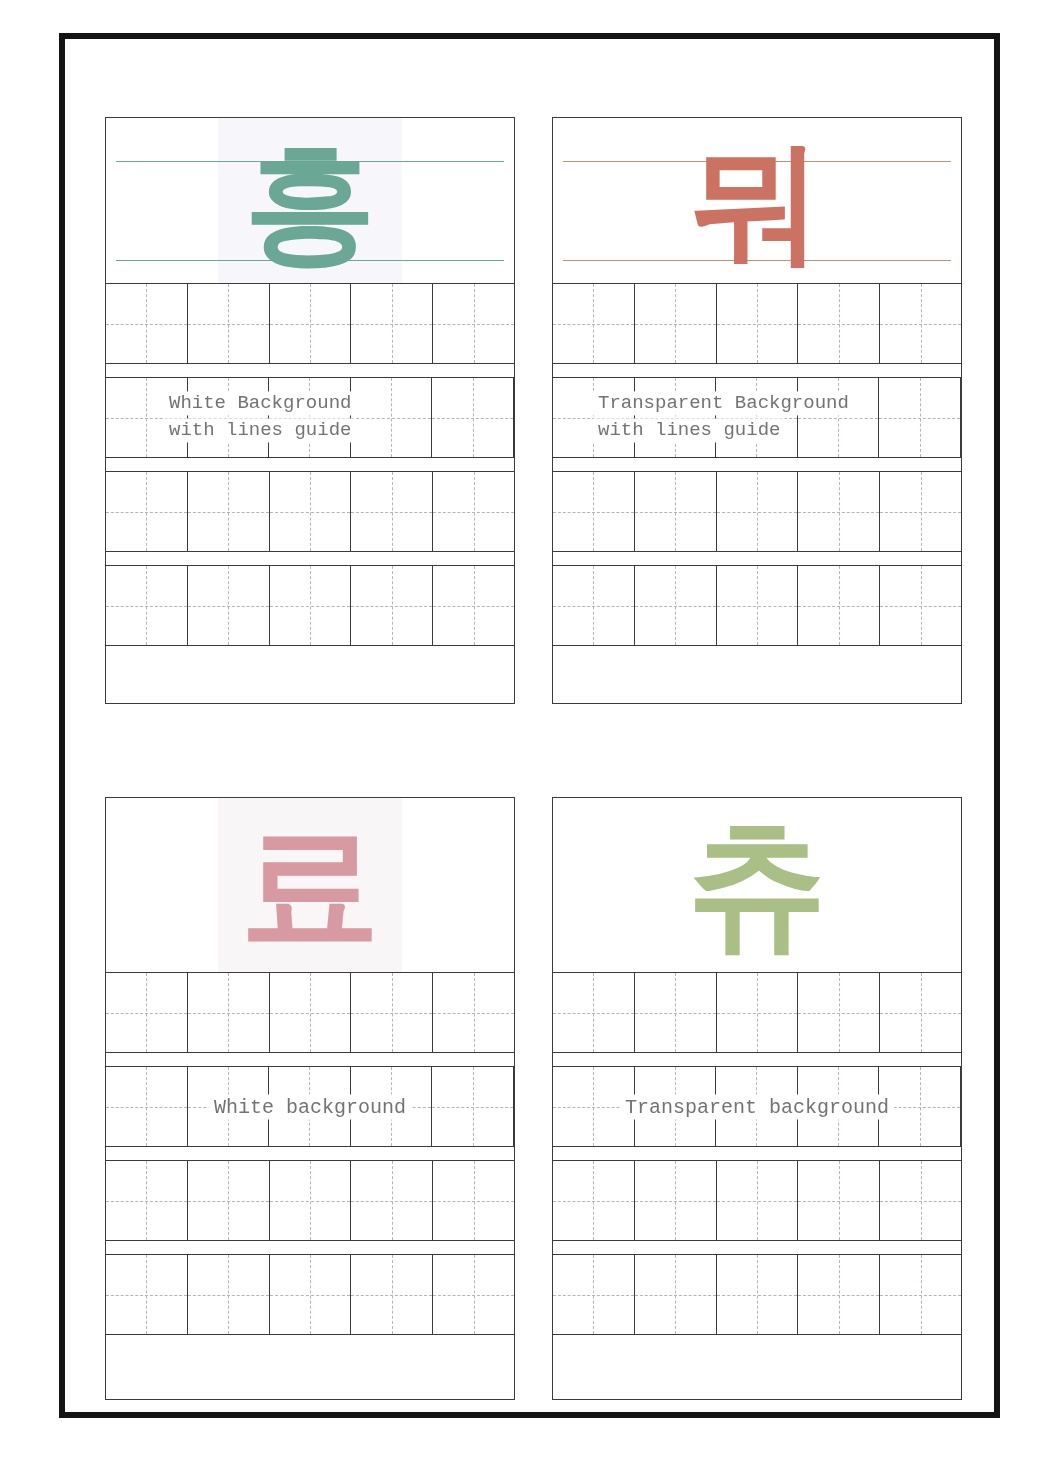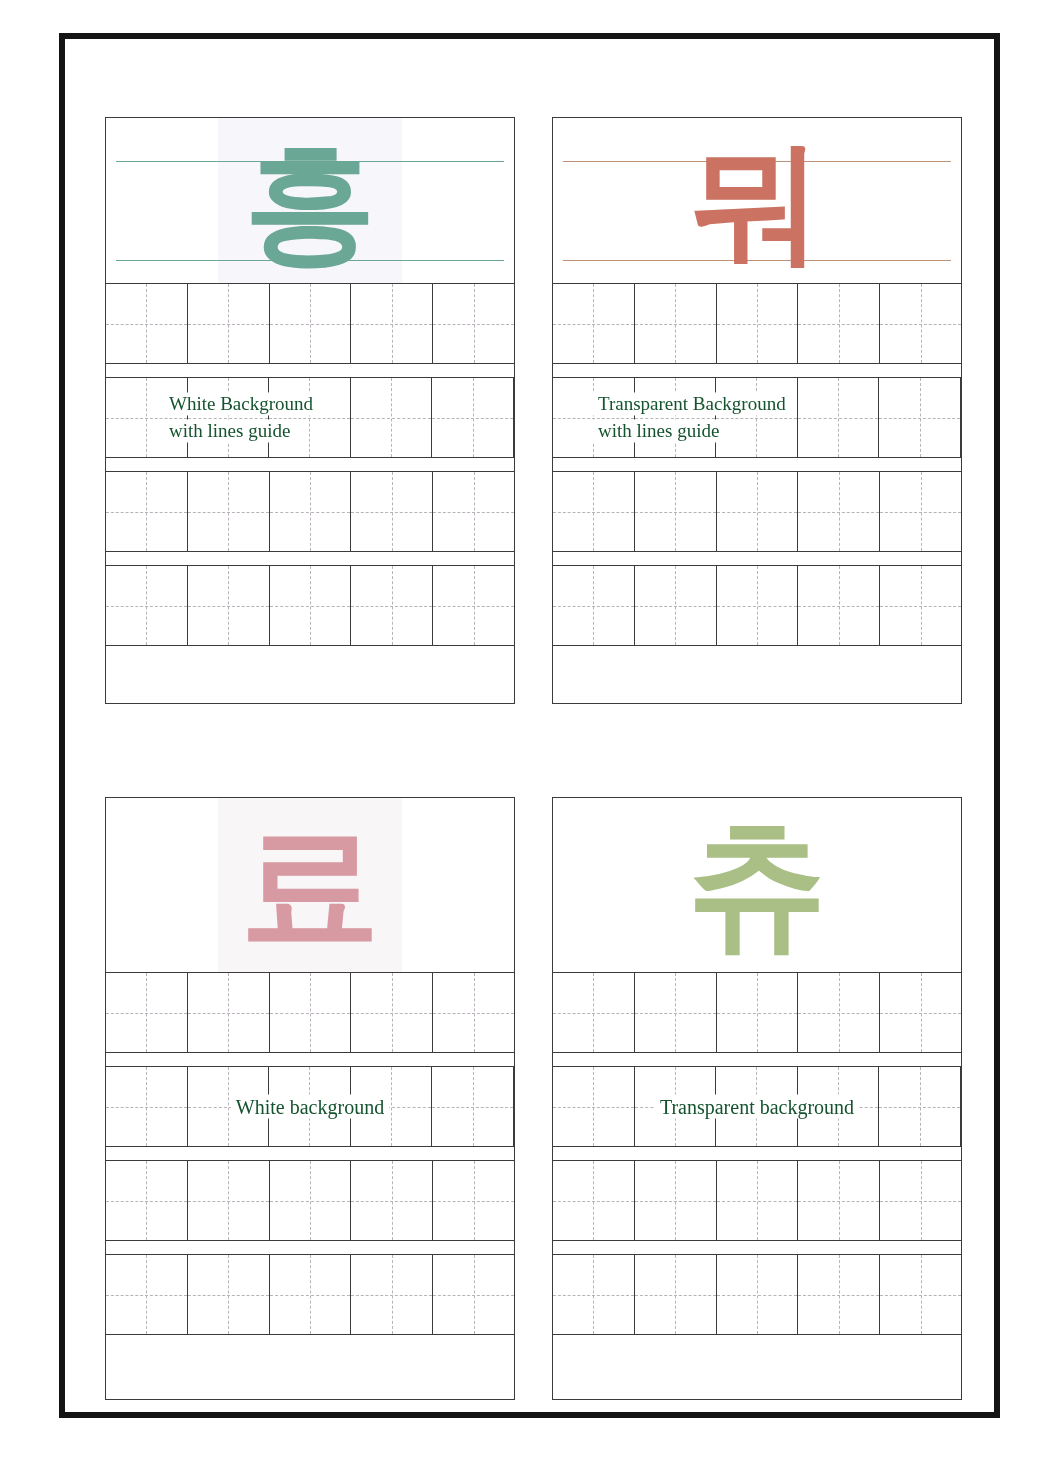--- a/index.html
+++ b/index.html
@@ -146,24 +146,24 @@
   .caption-band {
     position: relative;
   }
   .caption {
     position: absolute;
     left: 0;
     right: 0;
     top: 50%;
     transform: translateY(-50%);
     text-align: center;
-    font-family: Liberation Serif, serif;
+    font-family: Liberation Mono, monospace;
     font-size: 19px;
     line-height: 1.45;
-    color: #14532d;
+    color: #737373;
     z-index: 3;
     padding: 0 12px;
     box-sizing: border-box;
     white-space: pre-line;
   }
   .caption .capbg {
     background: #ffffff;
     padding: 1px 5px;
     display: inline;
     box-decoration-break: clone;

